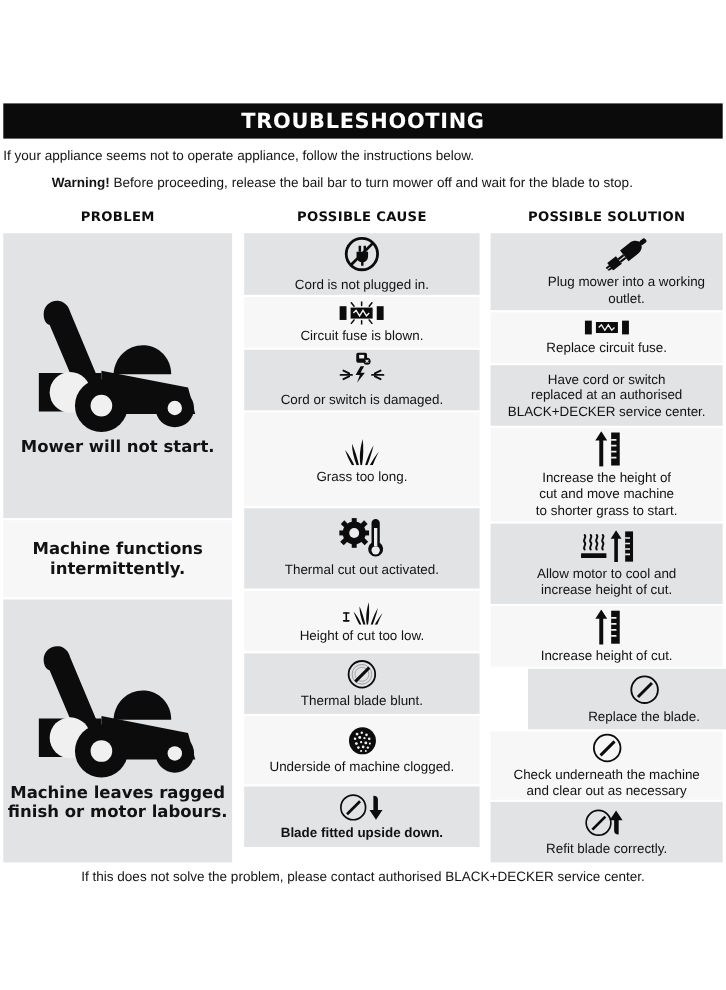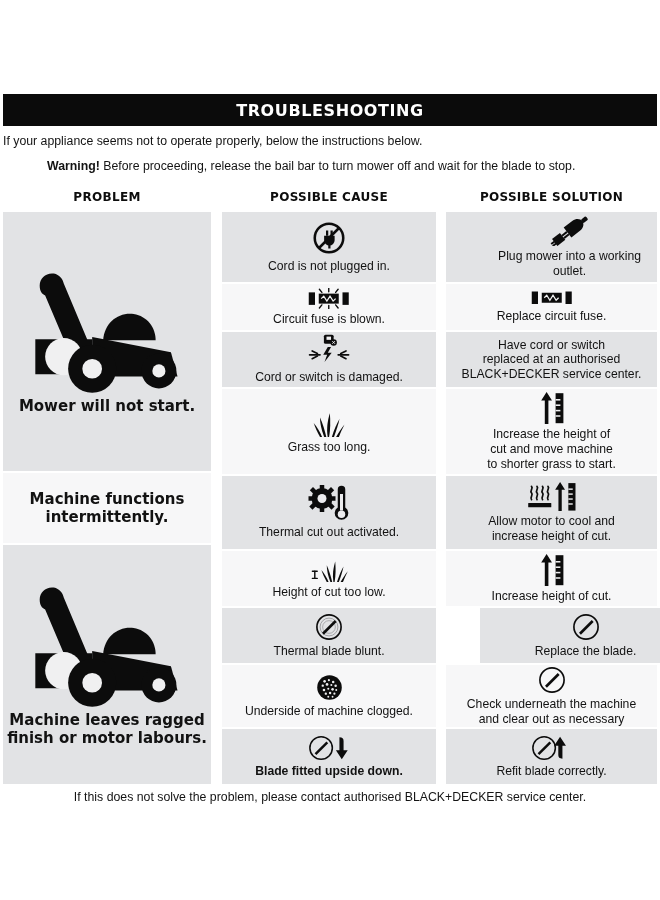--- a/index.html
+++ b/index.html
@@ -9,21 +9,21 @@
     color:#101010;overflow:hidden;
   }
   .page{position:relative;width:660px;height:900px;box-sizing:border-box;}
 
   
   .title-bar{
     position:absolute;left:3px;top:94px;width:654px;height:32px;
     background:#0b0b0b;display:flex;align-items:center;justify-content:center;
   }
   .title-bar .title{
-    color:#ffffff;font-size:16px;font-weight:bold;letter-spacing:.6px;
+    color:#ffffff;font-size:19px;font-weight:bold;letter-spacing:.6px;
     font-family:"DejaVu Sans","Liberation Sans",sans-serif;
   }
 
   .intro{
     position:absolute;left:3px;top:134px;width:654px;
     font-size:12.3px;line-height:15px;color:#141414;
   }
   .warn{
     position:absolute;left:3px;top:159px;width:654px;
     font-size:12.3px;line-height:15px;color:#141414;margin-left:44px;
@@ -77,21 +77,21 @@
 </style>
 </head>
 <body>
 
 <div class="page">
 
   <div class="title-bar">
     <span class="title">TROUBLESHOOTING</span>
   </div>
 
-  <div class="intro">If your appliance seems not to operate properly, below the instructions below.</div>
+  <div class="intro">If your appliance seems not to operate appliance, follow the instructions below.</div>
 
   <div class="warn">
     <b>Warning!</b><span> Before proceeding, release the bail bar to turn mower off and wait for the blade to stop.</span>
   </div>
 
   <div class="col-heads">
     <div class="col-head ch1">PROBLEM</div>
     <div class="col-head ch2">POSSIBLE CAUSE</div>
     <div class="col-head ch3">POSSIBLE SOLUTION</div>
   </div>
@@ -128,21 +128,21 @@
     <circle cx="66" cy="92" r="22" fill="#0c0c0c"></circle>
               <circle cx="66" cy="92" r="9" fill="#f0f0f1"></circle>
     <circle cx="127" cy="94" r="16" fill="#0c0c0c"></circle>
               <circle cx="127" cy="94" r="6" fill="#f0f0f1"></circle>
   </svg>
           </div>
           <div class="lbl">Machine leaves ragged<br>finish or motor labours.</div>
         </div>
       </div>
     <div class="col c2" id="col-cause">
-        <div class="cell shade" style="height: 70px;">
+        <div class="cell shade" style="height: 56px;">
           <div class="ico">
             <svg width="36" height="36" viewBox="0 0 48 48">
     <circle cx="24" cy="24" r="19" fill="none" stroke="#0c0c0c" stroke-width="3.4"></circle>
     <path d="M11 37L37 11" stroke="#0c0c0c" stroke-width="3.4"></path>
     <path fill="#0c0c0c" d="M20 14h3v7h-3zM26 14h3v7h-3z"></path>
     <path fill="#0c0c0c" d="M17.5 21h14v6a7 7 0 0 1-7 7 7 7 0 0 1-7-7z"></path>
     <path fill="#0c0c0c" d="M23 33h3v5h-3z"></path>
   </svg>
           </div>
           <div class="lbl">Cord is not plugged in.</div>

